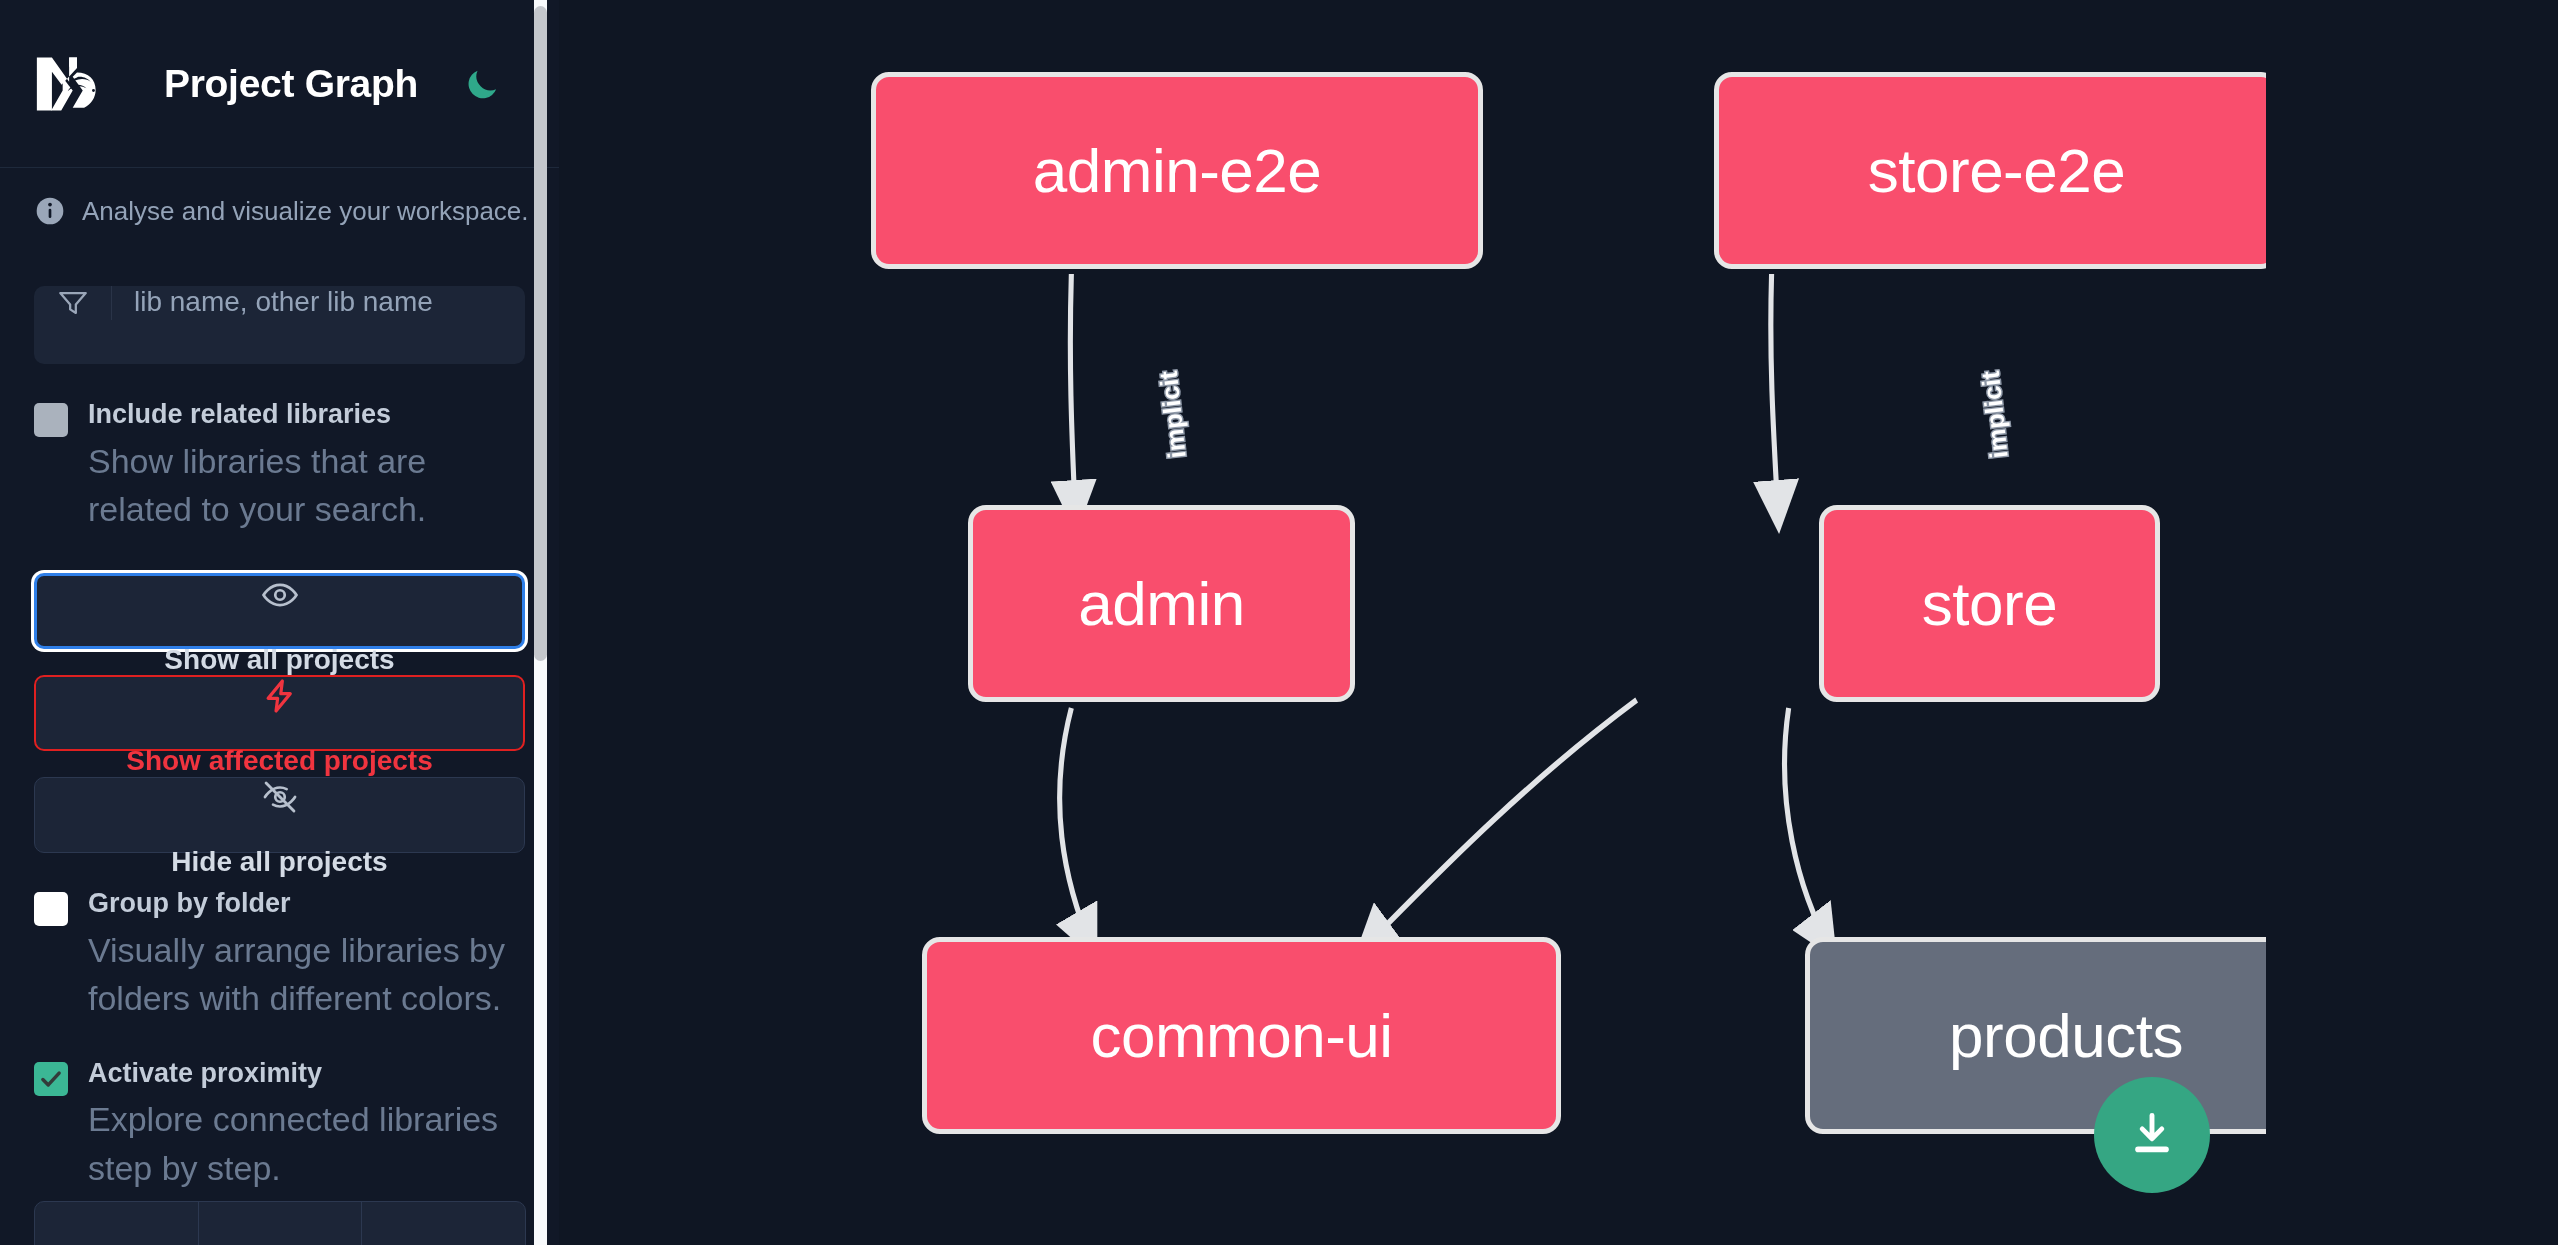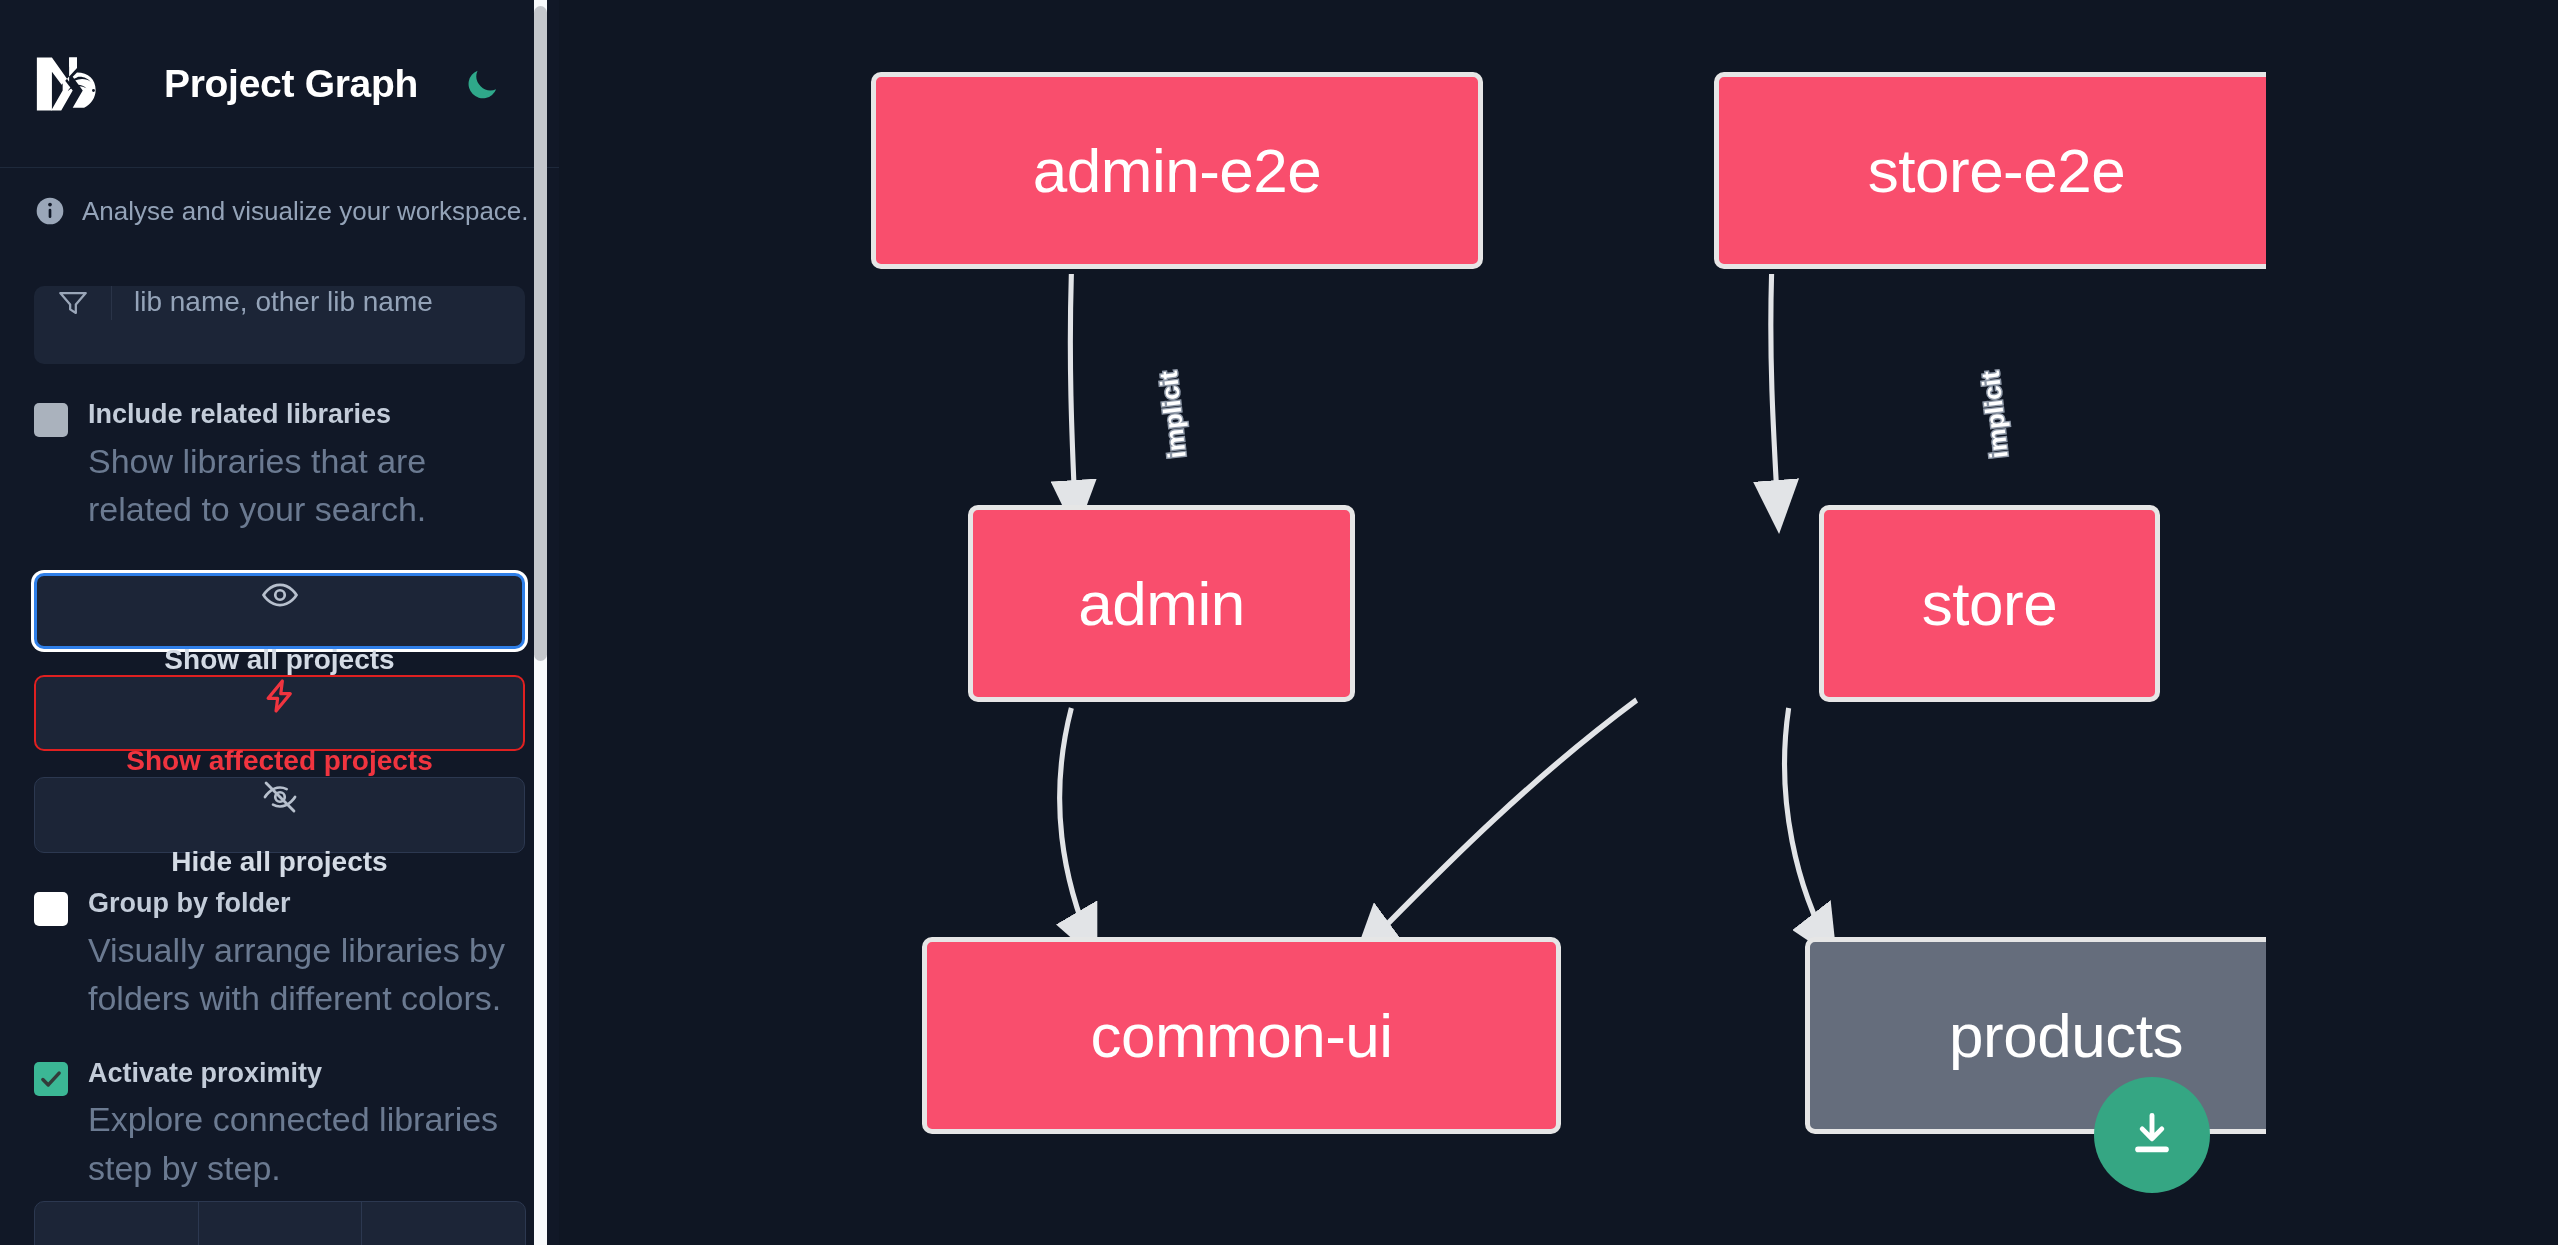--- a/index.html
+++ b/index.html
@@ -222,21 +222,21 @@
     inset: 0;
     width: 100%;
     height: 100%;
   }
 
   .node {
     position: absolute;
     display: flex;
     align-items: center;
     justify-content: center;
-    border-radius: 10px;
+    border-radius: 18px;
     border: 5px solid #e6e6e6;
     cursor: pointer;
     color: #ffffff;
     font-size: 62px;
     font-weight: 400;
     letter-spacing: -0.5px;
     white-space: nowrap;
   }
   .node.pink { background: #f94e6d; }
   .node.gray { background: #656d7c; }

